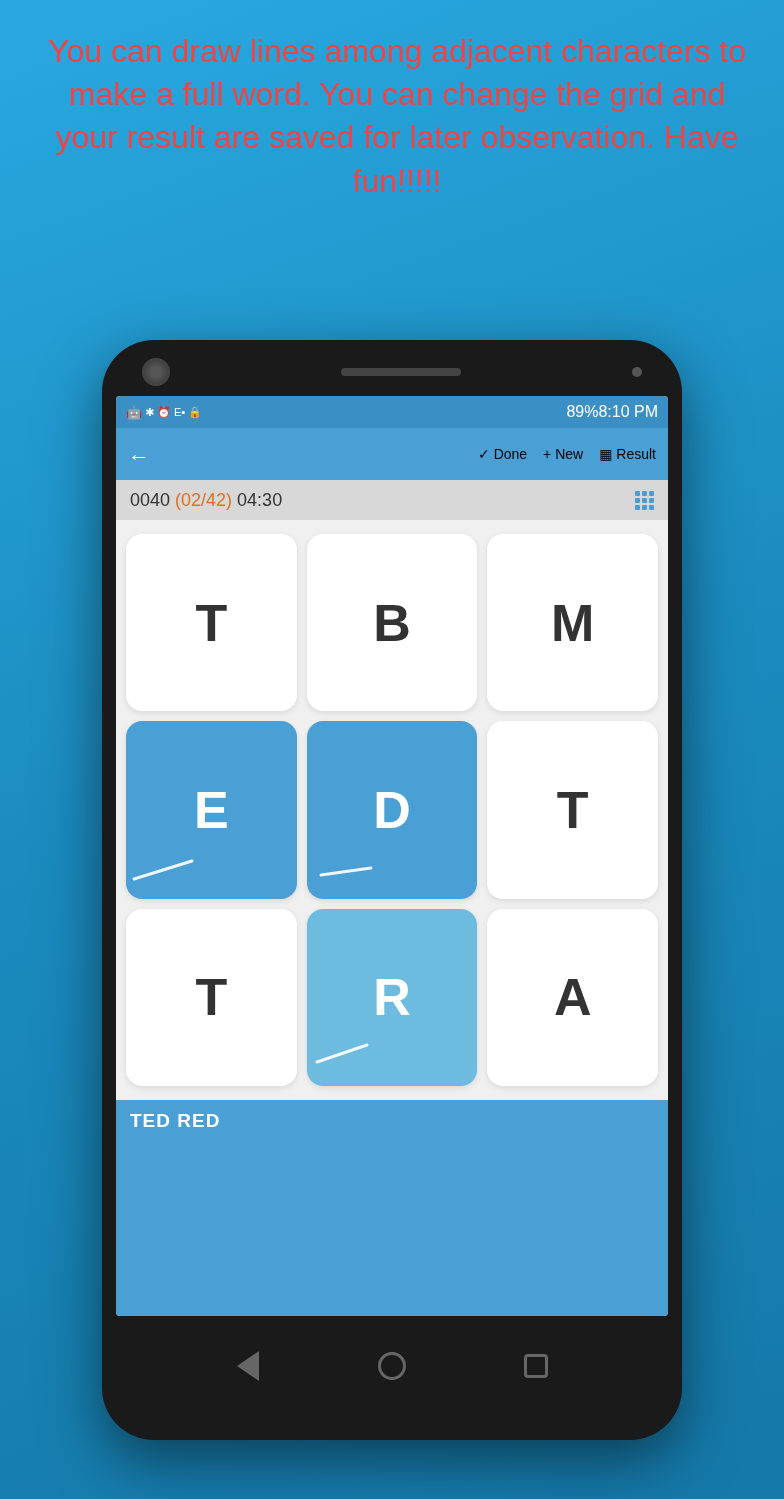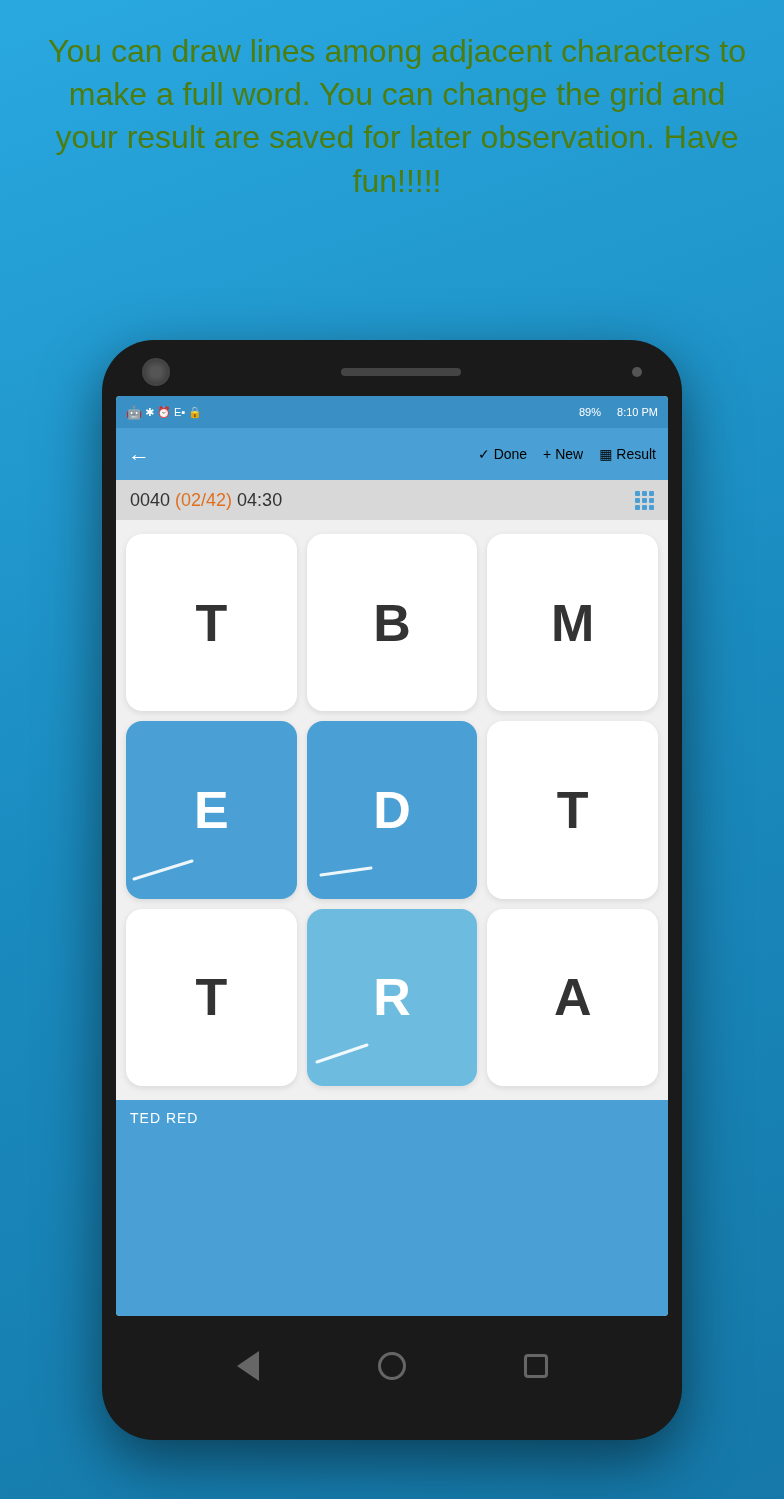--- a/index.html
+++ b/index.html
@@ -7,21 +7,21 @@
       width: 784px;
       height: 1499px;
       background: linear-gradient(160deg, #29a8e0 0%, #1a8bbf 50%, #1578a8 100%);
       font-family: 'Helvetica Neue', Arial, sans-serif;
       overflow: hidden;
       position: relative;
     }
 
     
     .header-text {
-      color: #4d7c0f;
+      color: #ef4444;
       text-align: center;
       font-size: 32px;
       font-weight: 400;
       padding: 30px 30px 20px 40px;
       line-height: 1.35;
     }
 
     
     .phone-container {
       position: absolute;
@@ -86,22 +86,22 @@
       align-items: center;
       gap: 3px;
     }
     .status-icon {
       font-size: 11px;
       color: white;
     }
     .status-right {
       display: flex;
       align-items: center;
-      gap: 16px;
-      font-size: 11px;
+      gap: 0;
+      font-size: 16px;
       color: white;
     }
     .android-icon {
       font-size: 13px;
       color: white;
     }
 
     
     .app-toolbar {
       background: #4a9fd4;
@@ -194,22 +194,22 @@
 
     
     .words-area {
       background: #4a9fd4;
       height: calc(920px - 32px - 52px - 40px - 580px);
       min-height: 216px;
       padding: 10px 14px;
     }
     .words-list {
       color: white;
-      font-size: 14px;
-      font-weight: 400;
+      font-size: 19px;
+      font-weight: 700;
       letter-spacing: 1px;
     }
 
     
     .phone-bottom {
       display: flex;
       align-items: center;
       justify-content: space-around;
       padding: 20px 60px 14px 60px;
       margin: 8px 14px 0 14px;

